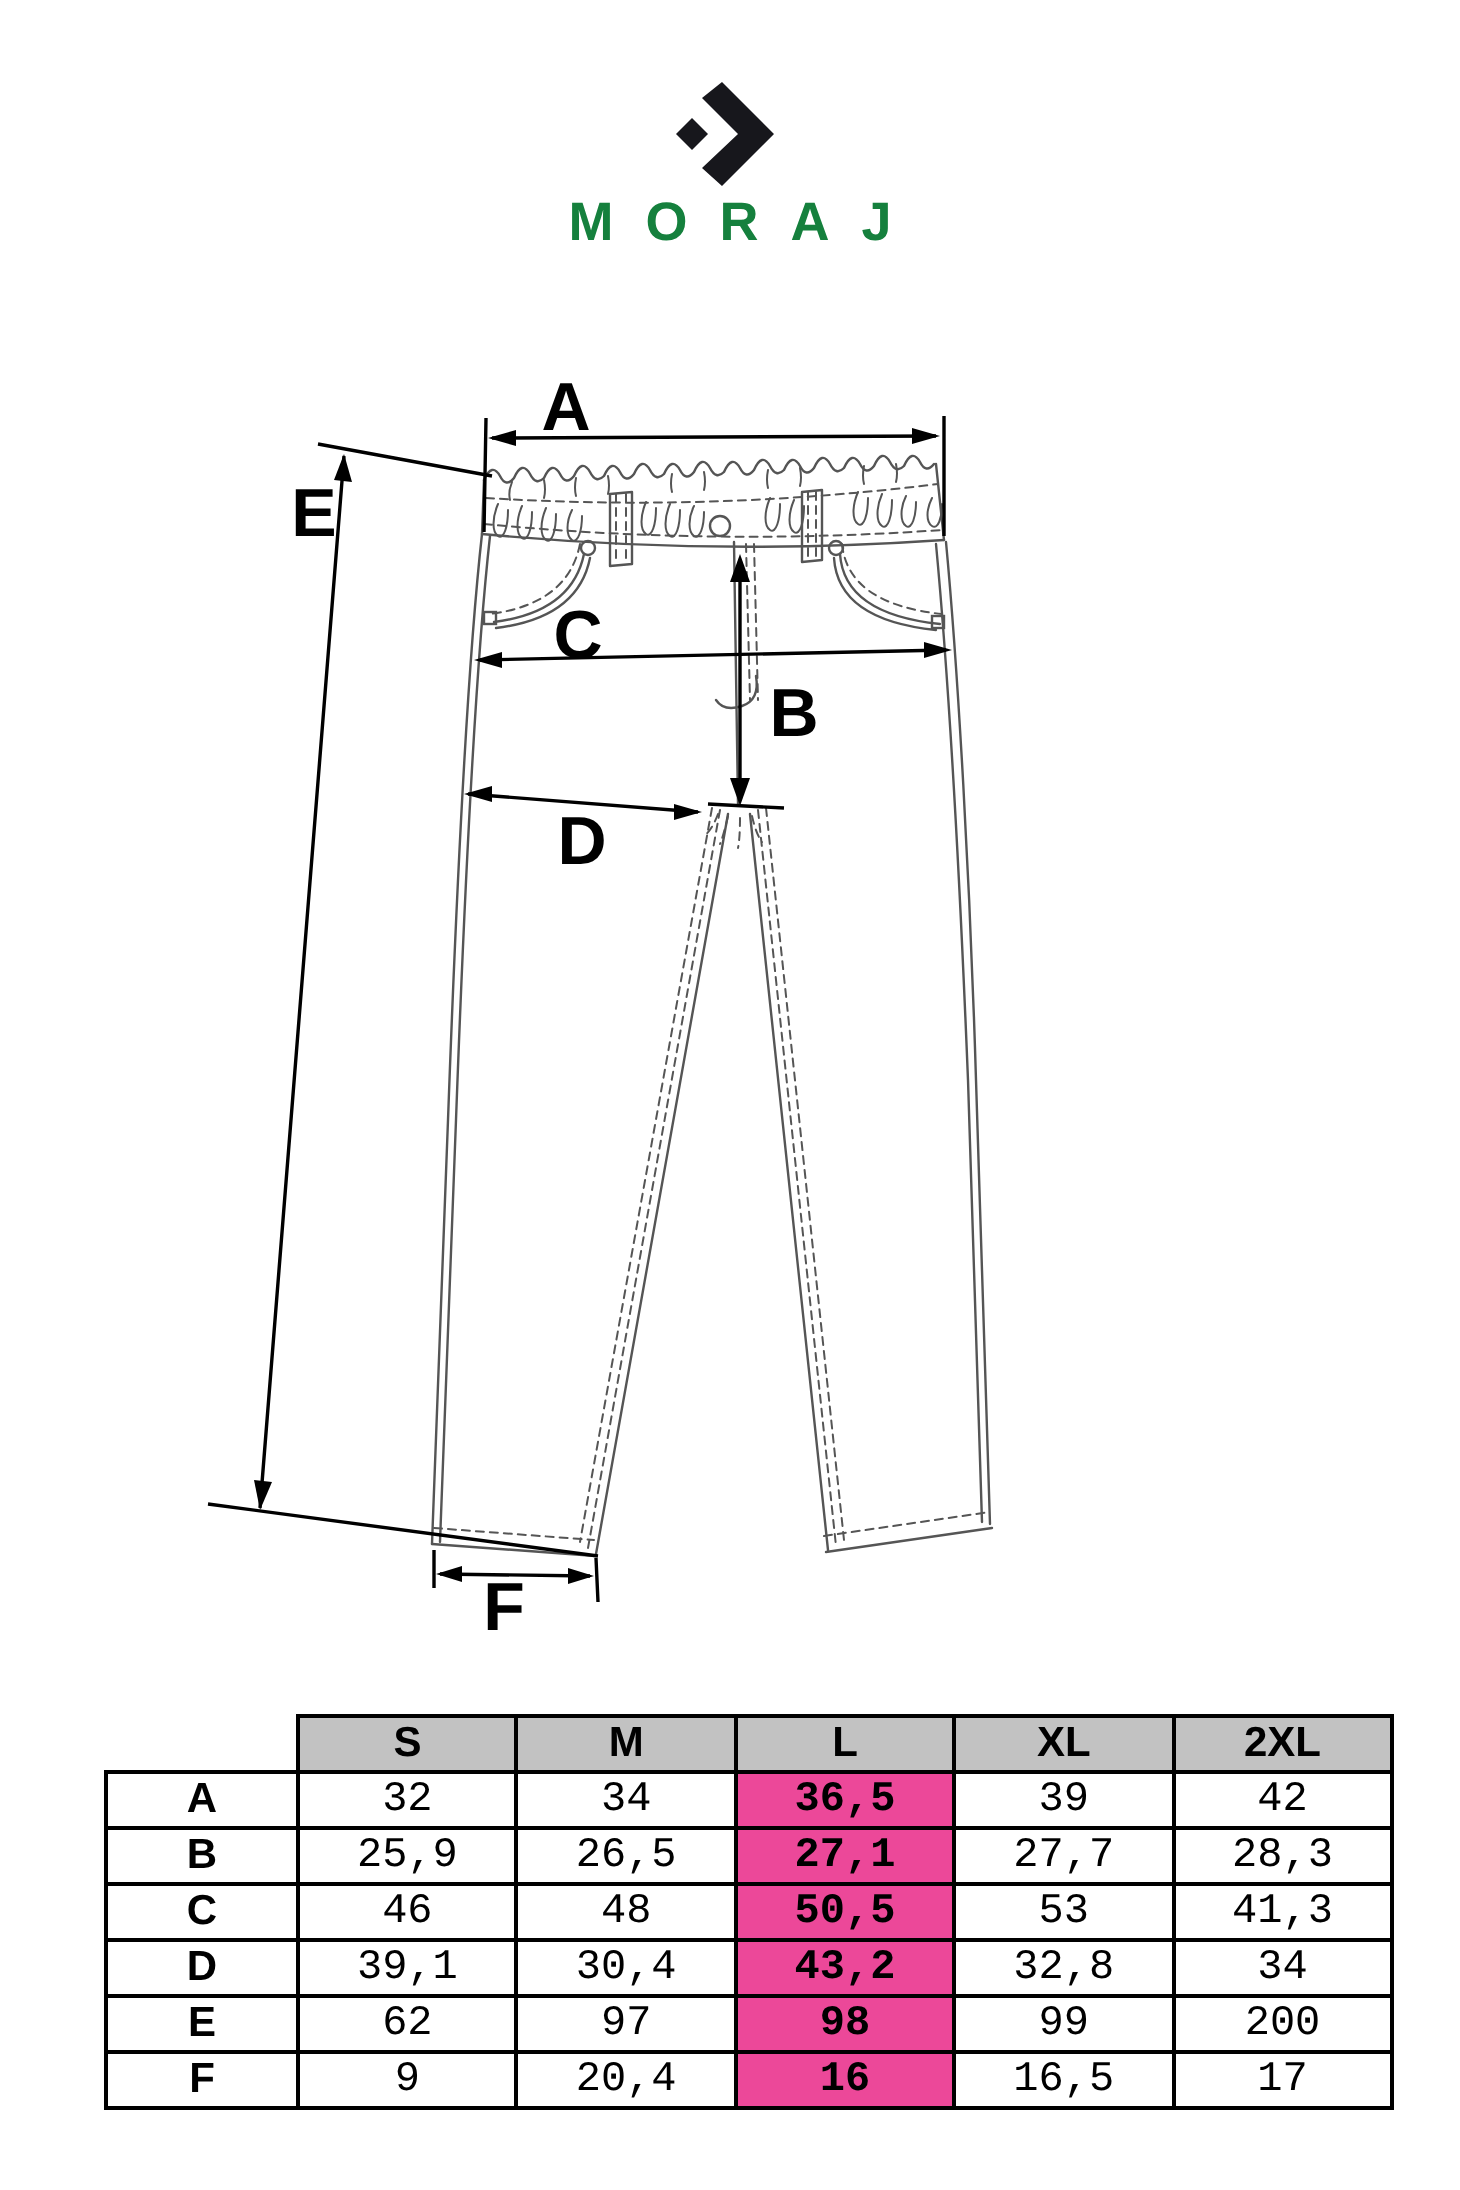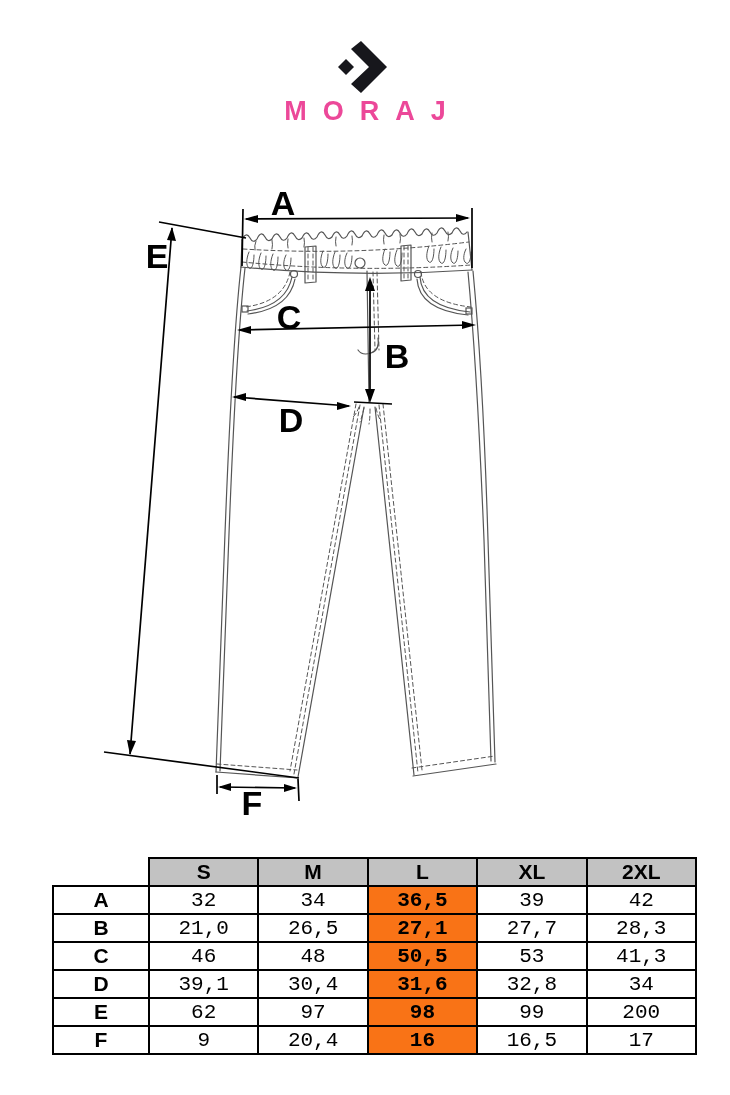--- a/index.html
+++ b/index.html
@@ -4,39 +4,39 @@
 <style>
   html,body{margin:0;padding:0;}
   body{
     width:730px;height:1095px;position:relative;background:#ffffff;
     font-family:"Liberation Sans",sans-serif;overflow:hidden;
   }
   .logo-icon{position:absolute;left:320px;top:30px;}
   .brand-name{
     position:absolute;top:96px;left:0;width:730px;text-align:center;
     font-size:27px;font-weight:bold;letter-spacing:16px;padding-left:16px;
-    box-sizing:border-box;color:#ec4899;line-height:30px;
+    box-sizing:border-box;color:#15803d;line-height:30px;
   }
   .diagram-svg{position:absolute;left:0;top:0;}
   .dash{stroke-dasharray:4 3;stroke-width:1;}
   .dim-label{font-family:"Liberation Sans",sans-serif;font-weight:bold;font-size:34px;fill:#000;stroke:none;}
   table.size-table{
     position:absolute;left:52px;top:857px;width:643px;
     border-collapse:collapse;table-layout:fixed;
   }
   .size-table th,.size-table td{
     border:2px solid #000;height:26px;padding:0;margin:0;
     text-align:center;vertical-align:middle;font-size:21px;color:#000;
   }
   .size-table td{font-weight:normal;font-family:Liberation Mono, monospace;}
   .size-table th{font-weight:bold;}
   .size-table td.corner{border:none;background:#ffffff;}
   .size-table th.colhead{background:#c2c2c2;}
   .size-table th.rowlabel{background:#ffffff;}
-  .size-table td.hl{background:#f97316;font-weight:bold;}
+  .size-table td.hl{background:#ec4899;font-weight:bold;}
 </style>
 </head>
 <body>
 
 <div>
   <svg class="logo-icon" width="90" height="70" viewBox="0 0 90 70">
     <path d="M26 29 L34 37 L26 45 L18 37 Z" fill="#17171c"></path>
     <path d="M31 19 L41 11 L67 37 L41 63 L31 54 L49 37 Z" fill="#17171c"></path>
   </svg>
   <div class="brand-name">MORAJ</div>
@@ -144,39 +144,39 @@
       <tr>
         <th class="rowlabel">A</th>
         <td>32</td>
         <td>34</td>
         <td class="hl">36,5</td>
         <td>39</td>
         <td>42</td>
       </tr>
       <tr>
         <th class="rowlabel">B</th>
-        <td>21,0</td>
+        <td>25,9</td>
         <td>26,5</td>
         <td class="hl">27,1</td>
         <td>27,7</td>
         <td>28,3</td>
       </tr>
       <tr>
         <th class="rowlabel">C</th>
         <td>46</td>
         <td>48</td>
         <td class="hl">50,5</td>
         <td>53</td>
         <td>41,3</td>
       </tr>
       <tr>
         <th class="rowlabel">D</th>
         <td>39,1</td>
         <td>30,4</td>
-        <td class="hl">31,6</td>
+        <td class="hl">43,2</td>
         <td>32,8</td>
         <td>34</td>
       </tr>
       <tr>
         <th class="rowlabel">E</th>
         <td>62</td>
         <td>97</td>
         <td class="hl">98</td>
         <td>99</td>
         <td>200</td>

